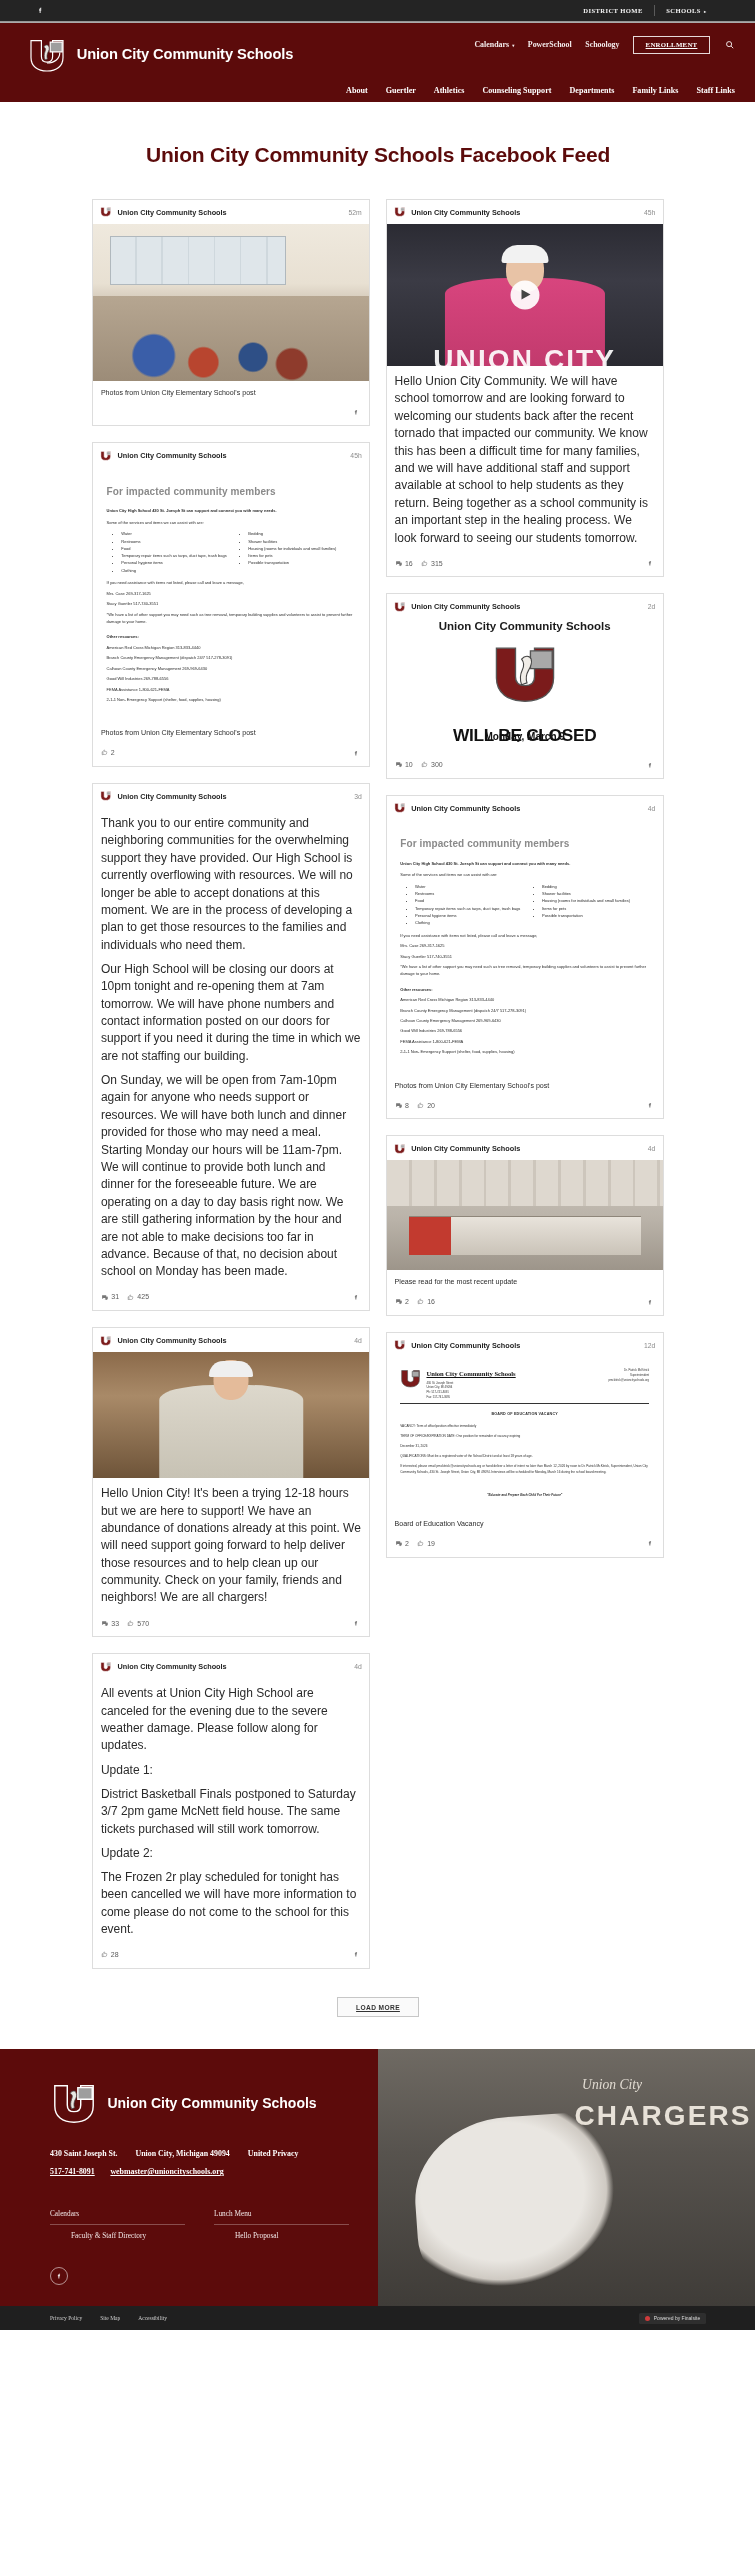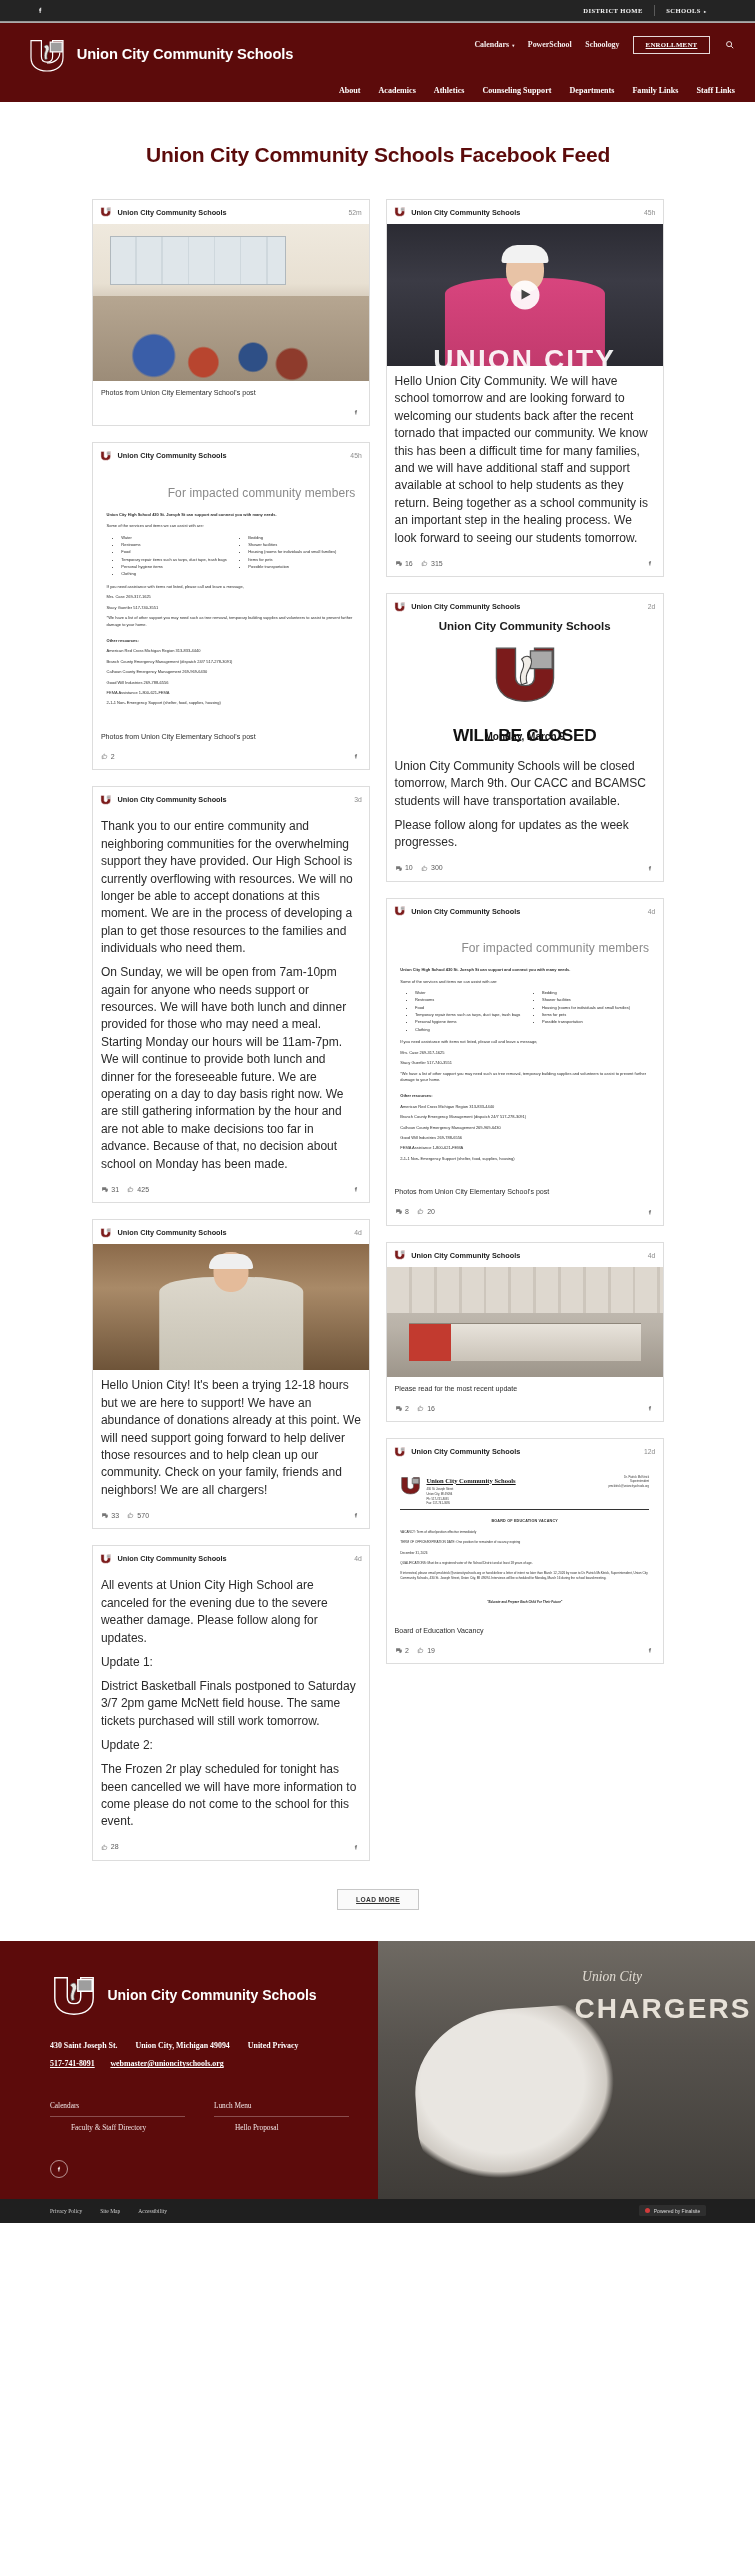--- a/index.html
+++ b/index.html
@@ -303,23 +303,23 @@
 
   
   .flyer {
     background: #fff;
     padding: 15.7px 13.6px 13.6px 13.6px;
     font-size: 4px;
     line-height: 1.7;
     color: #2b2b2b;
   }
   .flyer-title {
-    text-align: right;
-    font-size: 12px;
-    font-weight: normal;
+    text-align: left;
+    font-size: 10px;
+    font-weight: bold;
     color: #8a8a8a;
     margin-bottom: 8.4px;
     letter-spacing: 0.1px;
   }
   .flyer-lead { font-weight: bold; margin-bottom: 4.7px; font-size: 4px;}
   .flyer-sub { margin-bottom: 4.7px; }
   .flyer-cols { display: flex; gap: 5.2px; margin: 2.1px 0 5.2px 0; }
   .flyer-cols ul { list-style: disc; margin-left: 14.7px; flex: 1; }
   .flyer-cols li { margin-bottom: 0.5px; }
   .flyer p { margin-bottom: 3.7px; }
@@ -480,21 +480,21 @@
     <a class="search-btn" href="#">
       <svg width="9.4" height="9.4" viewBox="0 0 24 24" fill="none" stroke="currentColor" stroke-width="2.2">
           <circle cx="10.5" cy="10.5" r="6.5"></circle>
           <line x1="15.5" y1="15.5" x2="21" y2="21"></line>
         </svg>
     </a>
   </nav>
 
   <nav class="main-nav">
     <a class="nav-item" href="#">About</a>
-    <a class="nav-item" href="#">Academics</a>
+    <a class="nav-item" href="#">Guertler</a>
     <a class="nav-item" href="#">Athletics</a>
     <a class="nav-item" href="#">Counseling Support</a>
     <a class="nav-item" href="#">Departments</a>
     <a class="nav-item" href="#">Family Links</a>
     <a class="nav-item" href="#">Staff Links</a>
   </nav>
 </header>
 
 <main class="page-wrap">
   <h1 class="page-title">Union City Community Schools Facebook Feed</h1>
@@ -596,20 +596,21 @@
             <svg viewBox="0 0 100 100" width="11.5" height="11.5">
                 <path d="M8 12h28v42c0 8 5 13 14 13s14-5 14-13V12h28v44c0 22-17 34-42 34S8 78 8 56z" fill="#7b1b1b" stroke="#fff" stroke-width="4"></path>
                 <path d="M58 16h32v26H58z" fill="#a9a9a9" stroke="#fff" stroke-width="4"></path>
               </svg>
           </span>
           <span class="post-author">Union City Community Schools</span>
           <span class="post-time">3d</span>
         </div>
         <div class="post-body">
           <p>Thank you to our entire community and neighboring communities for the overwhelming support they have provided. Our High School is currently overflowing with resources. We will no longer be able to accept donations at this moment. We are in the process of developing a plan to get those resources to the families and individuals who need them.</p>
+          <p>Our High School will be closing our doors at 10pm tonight and re-opening them at 7am tomorrow. We will have phone numbers and contact information posted on our doors for support if you need it during the time in which we are not staffing our building.</p>
           <p>On Sunday, we will be open from 7am-10pm again for anyone who needs support or resources. We will have both lunch and dinner provided for those who may need a meal. Starting Monday our hours will be 11am-7pm. We will continue to provide both lunch and dinner for the foreseeable future. We are operating on a day to day basis right now. We are still gathering information by the hour and are not able to make decisions too far in advance. Because of that, no decision about school on Monday has been made.</p>
         </div>
         <div class="post-foot">
           <span class="stat">
             <svg width="7.3" height="6.8" viewBox="0 0 24 24" fill="#777">
                 <path d="M3 4h13a2 2 0 012 2v6a2 2 0 01-2 2H8l-5 4z"></path>
                 <path d="M19 9h2a2 2 0 012 2v6a2 2 0 01-2 2h-1v3l-3.5-3H12" fill="#777"></path>
               </svg>
             <span>31</span>
           </span>
@@ -770,24 +771,20 @@
             <div class="closed-logo">
               <svg viewBox="0 0 100 100" width="68" height="68">
                 <path d="M8 12h28v42c0 8 5 13 14 13s14-5 14-13V12h28v44c0 22-17 34-42 34S8 78 8 56z" fill="#7b1b1b" stroke="#555" stroke-width="2"></path>
                 <path d="M58 16h32v26H58z" fill="#a9a9a9" stroke="#555" stroke-width="2"></path>
                 <path d="M45 28c5-6 12-5 14 0 2 6-1 12-4 17-3 5-4 12-2 18l-8 3c-3-9-2-16 1-22 3-6 3-11-1-16z" fill="#f0ede8" stroke="#444" stroke-width="1.6"></path>
               </svg>
             </div>
             <div class="closed-big">WILL BE CLOSED</div>
             <div class="closed-date">Monday, March 9</div>
           </div>
-        </div>
-        <div class="post-body">
-          <p>Union City Community Schools will be closed tomorrow, March 9th. Our CACC and BCAMSC students will have transportation available.</p>
-          <p>Please follow along for updates as the week progresses.</p>
         </div>
         <div class="post-foot">
           <span class="stat">
             <svg width="7.3" height="6.8" viewBox="0 0 24 24" fill="#777">
                 <path d="M3 4h13a2 2 0 012 2v6a2 2 0 01-2 2H8l-5 4z"></path>
                 <path d="M19 9h2a2 2 0 012 2v6a2 2 0 01-2 2h-1v3l-3.5-3H12" fill="#777"></path>
               </svg>
             <span>10</span>
           </span>
           <span class="stat">

